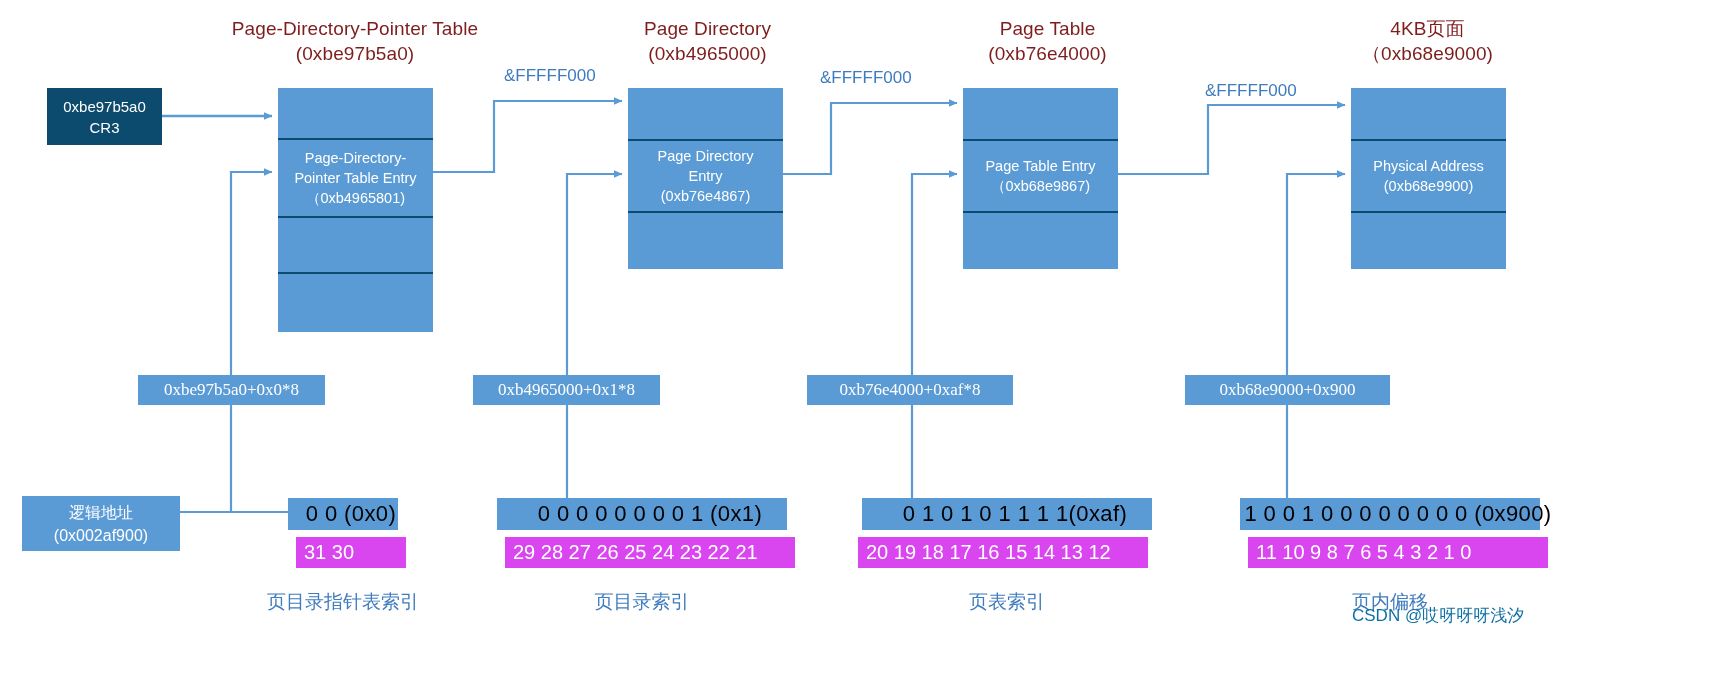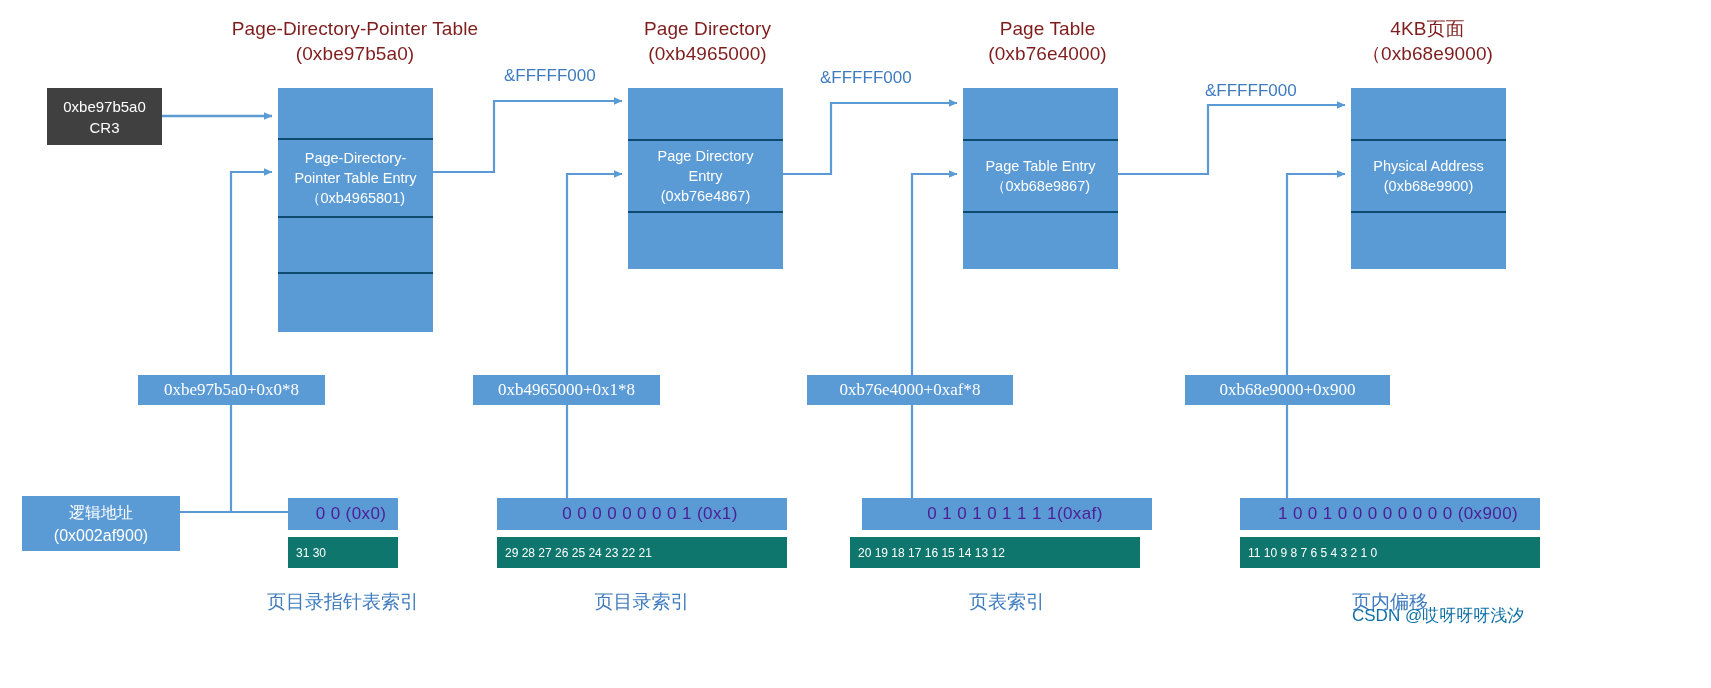--- a/index.html
+++ b/index.html
@@ -46,21 +46,21 @@
     justify-content: center;
     text-align: center;
     font-size: 14.5px;
     line-height: 20px;
     white-space: pre-line;
     border-bottom: 2px solid #0c4a6e;
   }
   .tbl-cell.last { border-bottom: none; }
   .cr3-box {
     position: absolute;
-    background: #404040;
+    background: #0c4a6e;
     color: #ffffff;
     font-size: 15px;
     line-height: 21px;
     display: flex;
     align-items: center;
     justify-content: center;
     text-align: center;
     white-space: pre-line;
     box-sizing: border-box;
   }
@@ -91,41 +91,42 @@
     display: flex;
     align-items: center;
     justify-content: center;
     text-align: center;
     white-space: pre-line;
     box-sizing: border-box;
   }
   .bits-box {
     position: absolute;
     background: #5b9bd5;
-    color: #4c1d95;
-    font-size: 17px;
+    color: #000000;
+    font-size: 22px;
     display: flex;
     align-items: center;
     justify-content: center;
     white-space: nowrap;
     box-sizing: border-box;
     letter-spacing: 0.4px;
     padding-left: 16px;
   }
   .bitnum-box {
     position: absolute;
-    background: #0f766e;
-    color: #ffffff;
-    font-size: 12px;
+    background: #d946ef;
+    color: #ffffff;
+    font-size: 20px;
     display: flex;
     align-items: center;
     justify-content: flex-start;
     padding-left: 8px;
     white-space: nowrap;
     box-sizing: border-box;
+    margin-left: 8px;
   }
   .bottom-label {
     position: absolute;
     color: #3f7cbf;
     font-size: 19px;
     text-align: center;
     white-space: nowrap;
   }
   .watermark {
     position: absolute;

